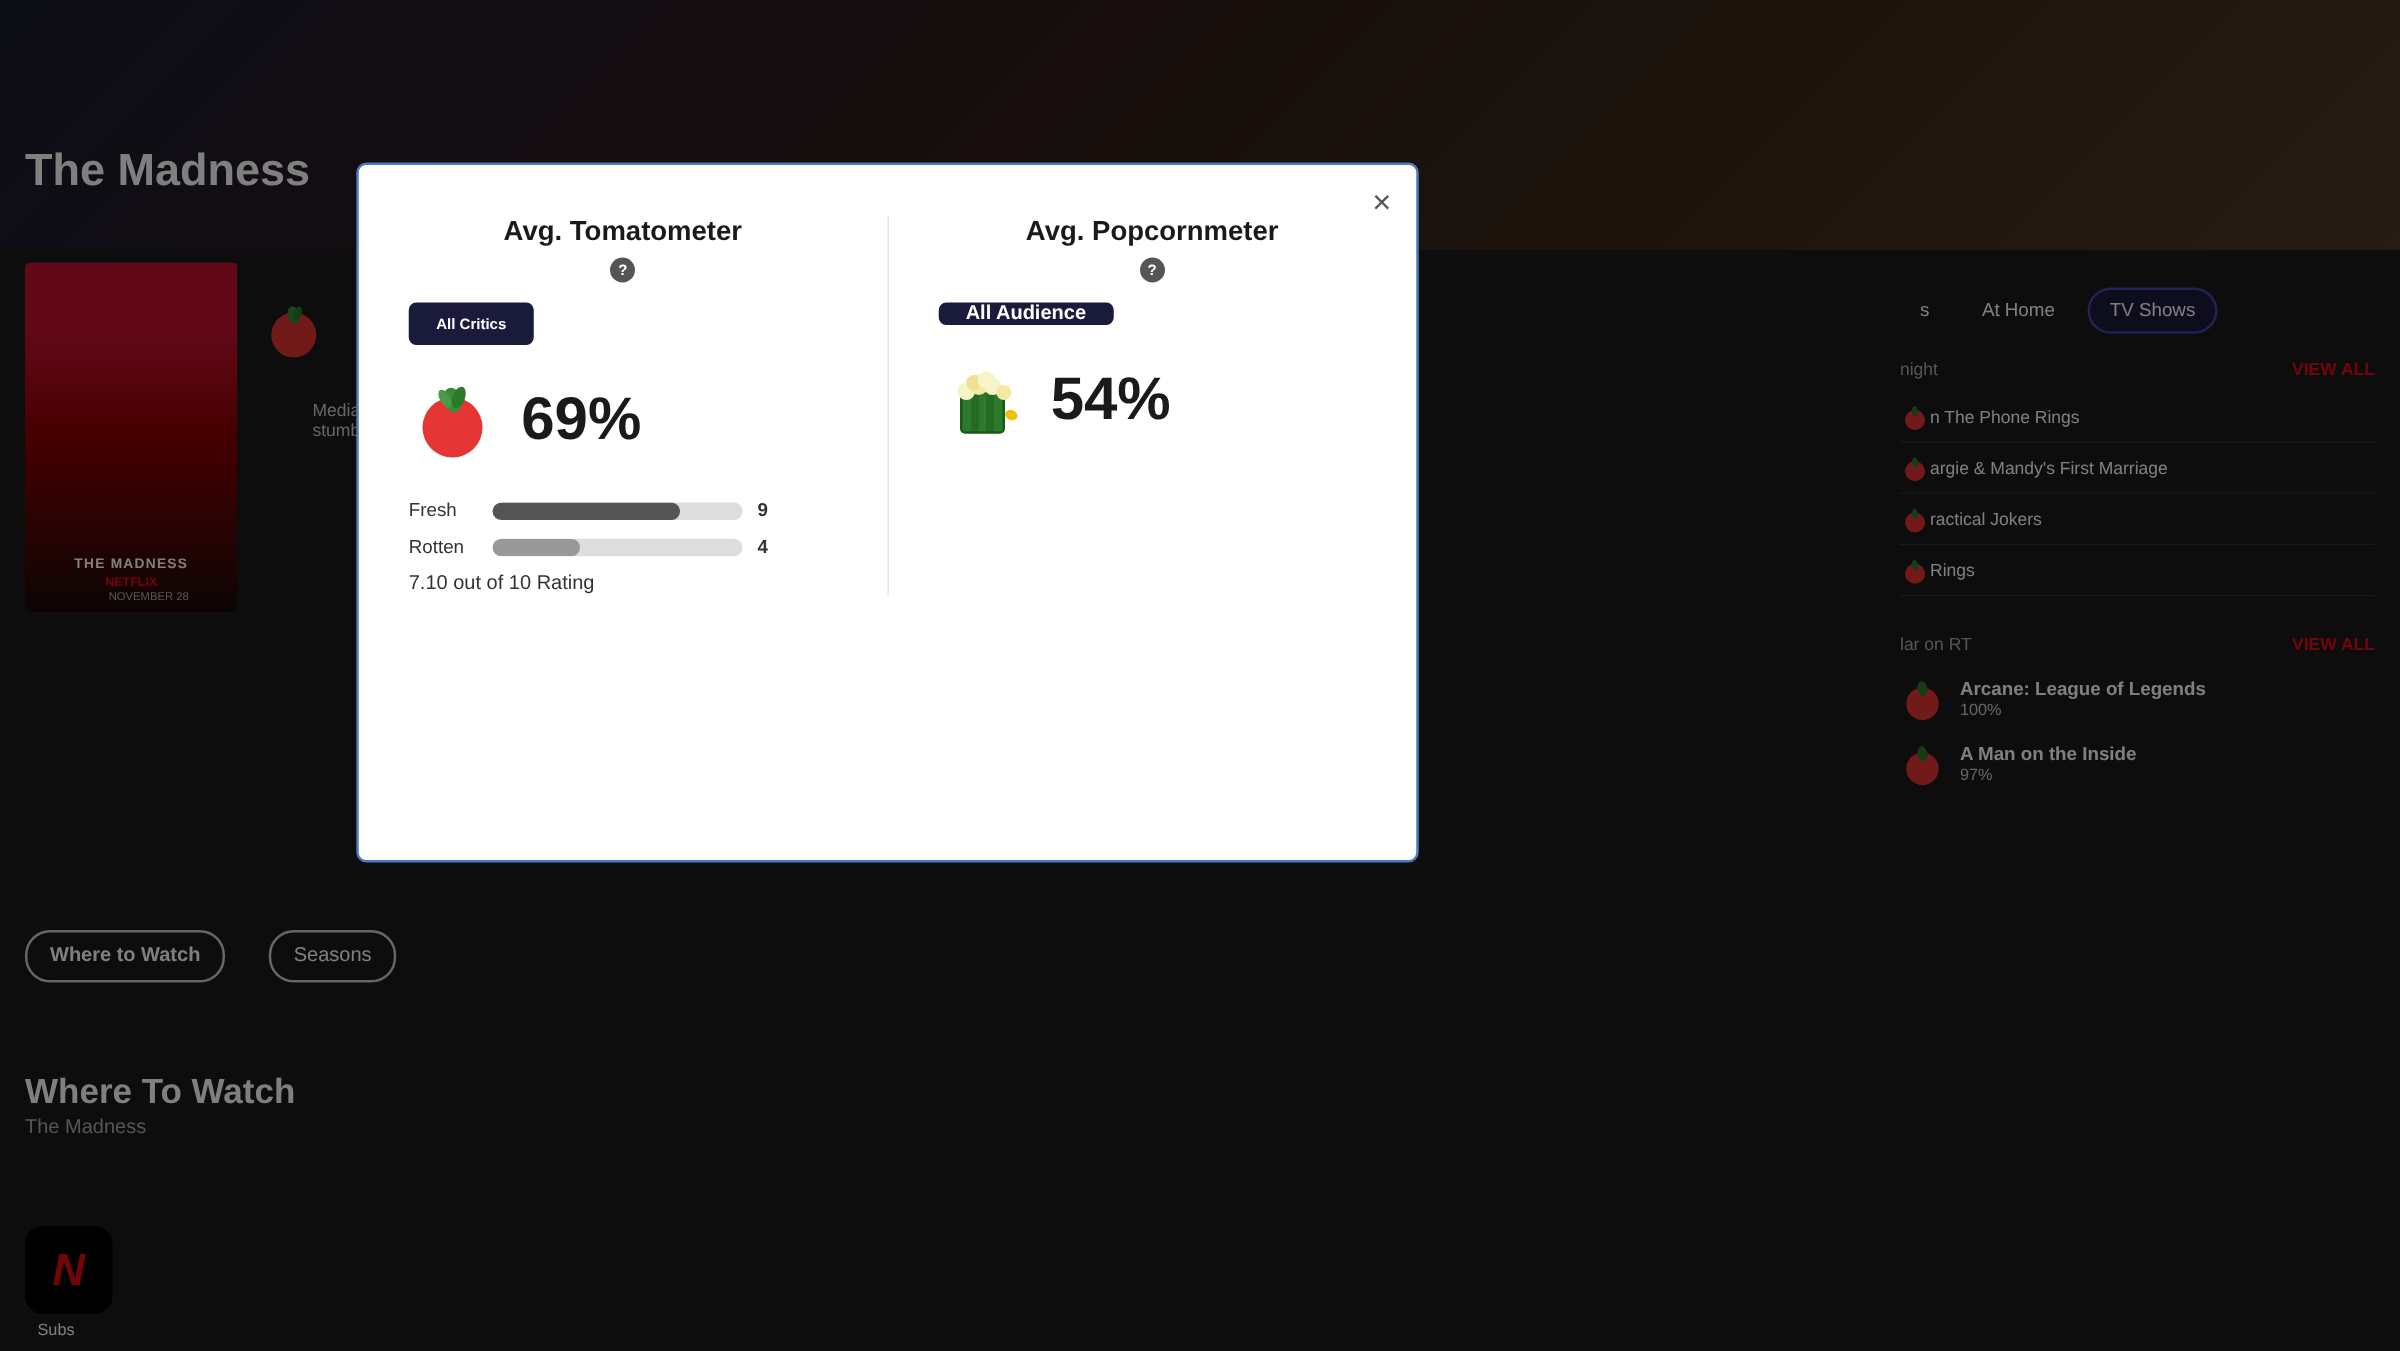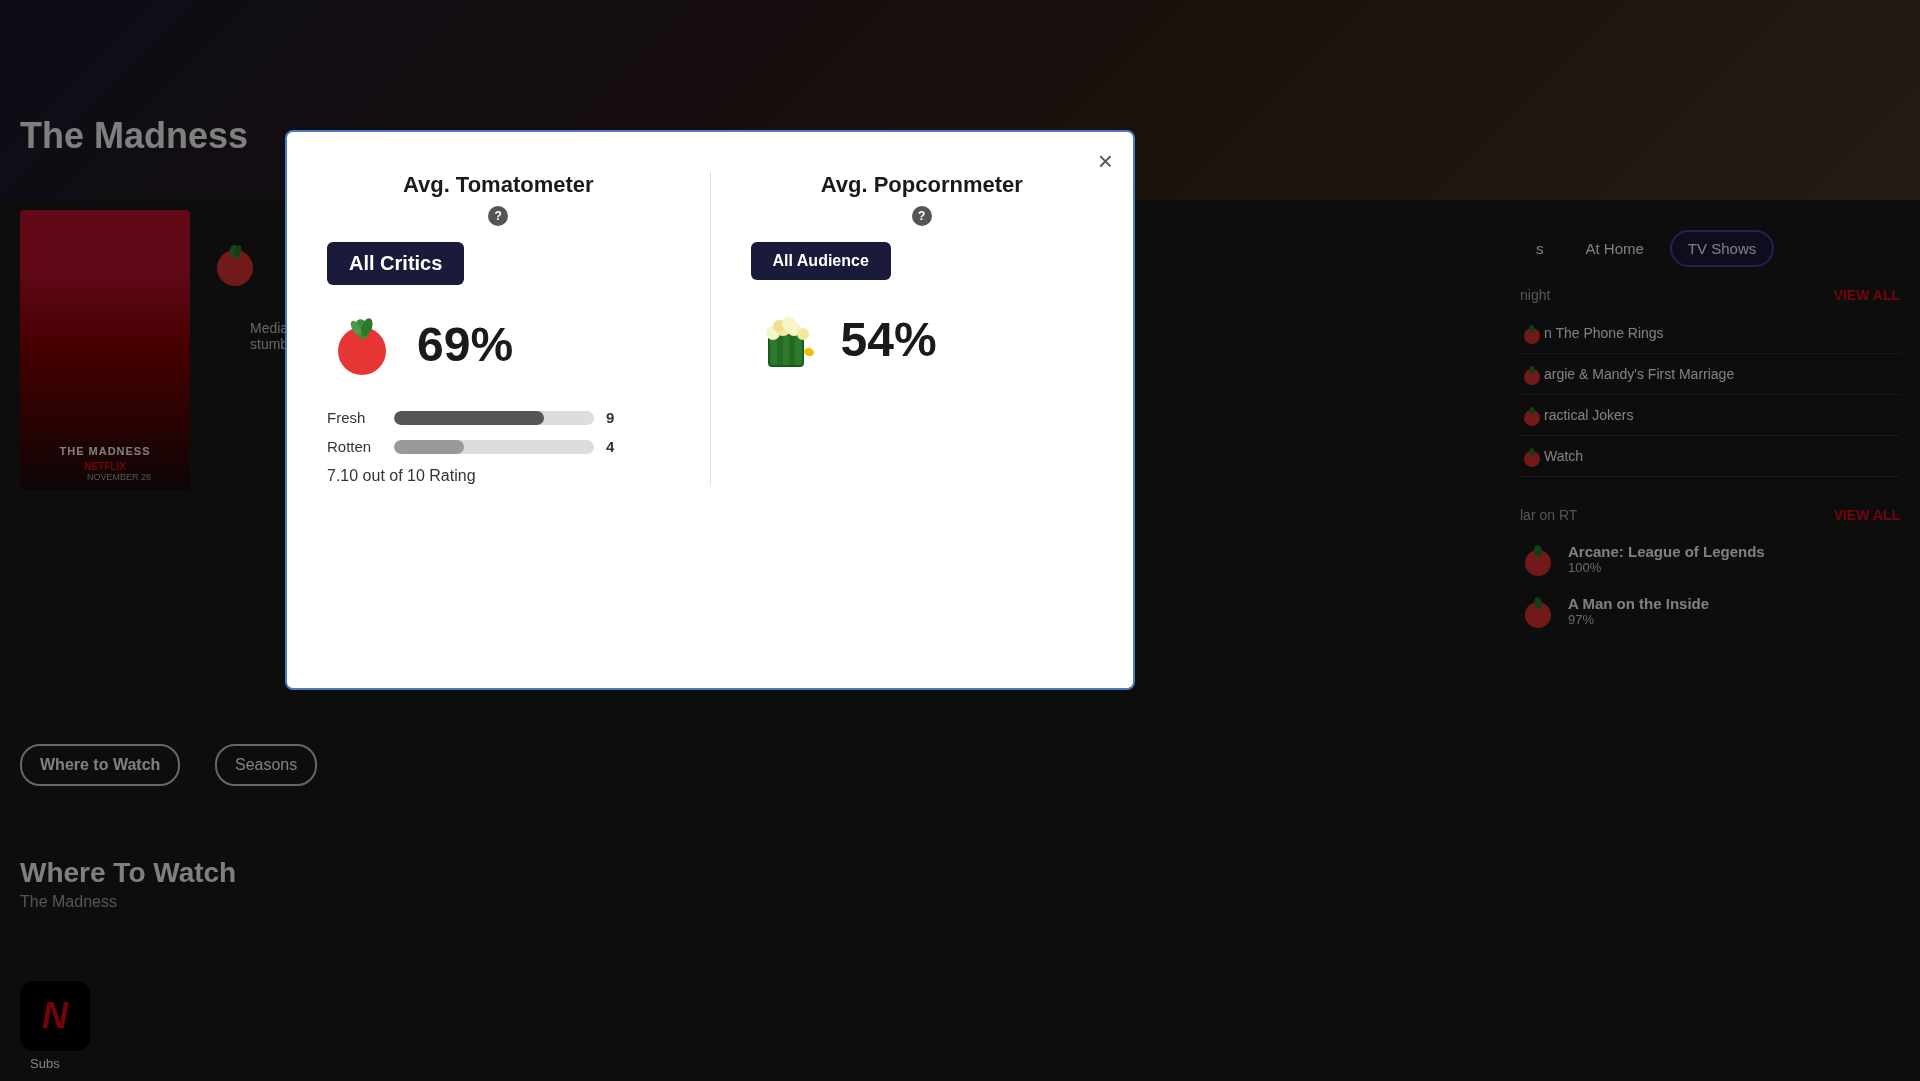--- a/index.html
+++ b/index.html
@@ -350,32 +350,32 @@
       font-weight: 700;
       cursor: pointer;
     }
 
     .critics-btn {
       background: #1a1a3a;
       color: white;
       border: none;
       border-radius: 6px;
       padding: 10px 22px;
-      font-size: 20px;
+      font-size: 12px;
       font-weight: 600;
       cursor: pointer;
       margin-bottom: 24px;
     }
 
     .audience-btn {
       background: #1a1a3a;
       color: white;
       border: none;
       border-radius: 6px;
-      padding: 10px 22px;
+      padding: 0 22px;
       font-size: 16px;
       font-weight: 600;
       cursor: pointer;
       margin-bottom: 24px;
     }
 
     .score-row {
       display: flex;
       align-items: center;
       gap: 20px;
@@ -535,21 +535,21 @@
           <circle cx="12" cy="15" r="8" fill="#e53535"></circle>
           <ellipse cx="12" cy="8" rx="2.5" ry="4" fill="#2a7a2a" transform="rotate(-10 12 8)"></ellipse>
         </svg>
       <span class="show-title">ractical Jokers</span>
     </div>
     <div class="show-item">
       <svg class="show-tomato" viewBox="0 0 24 24">
           <circle cx="12" cy="15" r="8" fill="#e53535"></circle>
           <ellipse cx="12" cy="8" rx="2.5" ry="4" fill="#2a7a2a" transform="rotate(-10 12 8)"></ellipse>
         </svg>
-      <span class="show-title">Watch</span>
+      <span class="show-title">Rings</span>
     </div>
   </div>
 
   <div class="popular-section">
     <div class="section-header">
       <span class="section-label">lar on RT</span>
       <a class="view-all-link">VIEW ALL</a>
     </div>
     <div class="popular-item">
       <svg class="popular-tomato-icon" viewBox="0 0 36 36">

